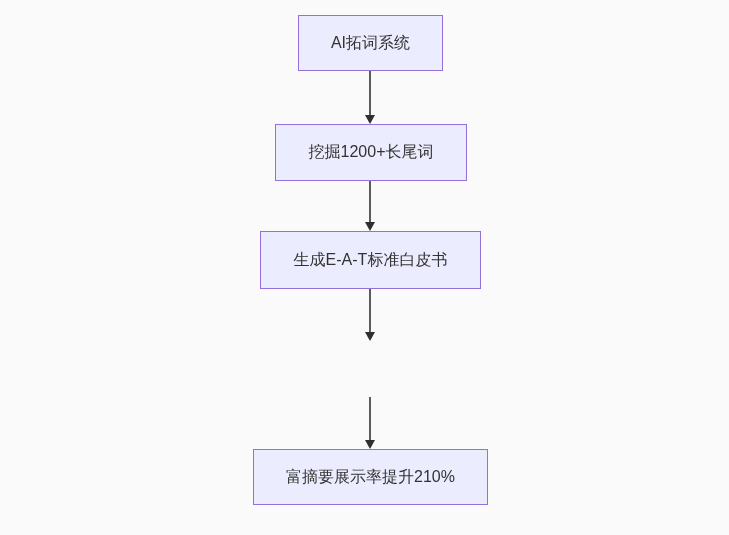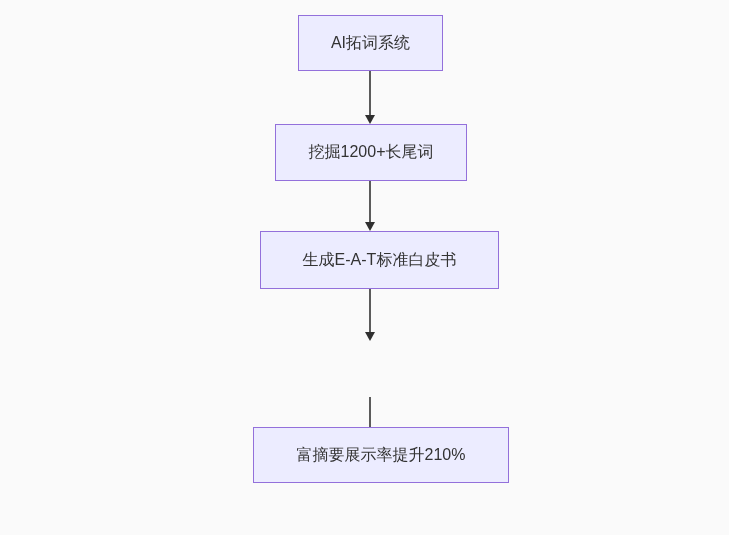--- a/index.html
+++ b/index.html
@@ -23,23 +23,23 @@
     display: flex;
     align-items: center;
     justify-content: center;
     color: #333333;
     font-size: 16px;
     text-align: center;
     white-space: nowrap;
   }
   .n1 { left: 298px; top: 15px;  width: 145px; height: 56px; }
   .n2 { left: 275px; top: 124px; width: 192px; height: 57px; justify-content: center; }
-  .n3 { left: 260px; top: 231px; width: 239px; height: 58px; }
+  .n3 { left: 260px; top: 231px; width: 221px; height: 58px; }
   .n4 { left: 263px; top: 341px; width: 216px; height: 56px; }
-  .n5 { left: 253px; top: 427px; width: 256px; height: 56px; }
+  .n5 { left: 253px; top: 449px; width: 235px; height: 56px; }
 
   .edge {
     position: absolute;
     left: 364px;            
     width: 12px;
     display: flex;
     flex-direction: column;
     align-items: center;
   }
   .e1 { top: 71px;  height: 53px; }

